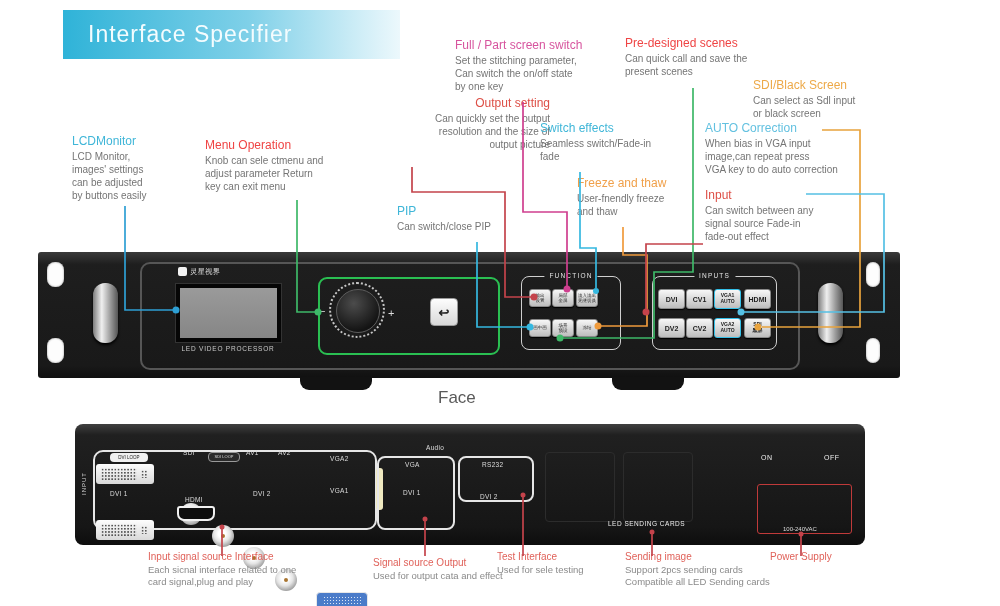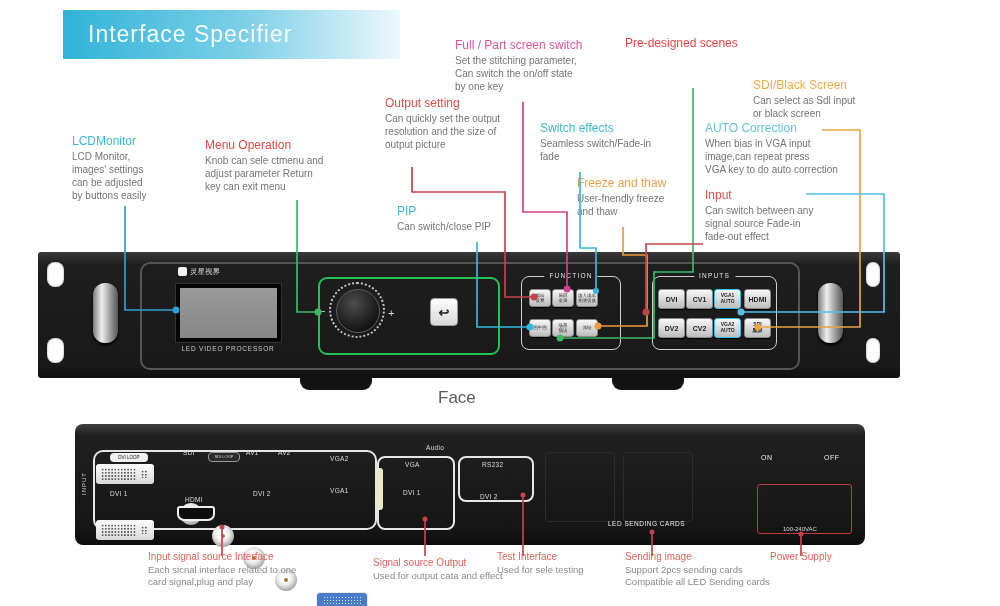--- a/index.html
+++ b/index.html
@@ -96,21 +96,21 @@
   <div class="abs" style="left:205px;top:138px;width:150px;">
     <div class="c-head h-green">Menu Operation</div>
     <div class="c-body">Knob can sele ctmenu and
 adjust parameter Return
 key can exit menu</div>
   </div>
   <div class="abs" style="left:397px;top:204px;width:130px;">
     <div class="c-head h-cyan">PIP</div>
     <div class="c-body">Can switch/close PIP</div>
   </div>
-  <div class="abs" style="left:385px;top:96px;width:140px;">
+  <div class="abs" style="left:410px;top:96px;width:140px;text-align:right;">
     <div class="c-head h-red">Output setting</div>
     <div class="c-body">Can quickly set the output
 resolution and the size of
 output picture</div>
   </div>
   <div class="abs" style="left:455px;top:38px;width:180px;">
     <div class="c-head h-pink">Full / Part screen switch</div>
     <div class="c-body">Set the stitching parameter,
 Can switch the on/off state
 by one key</div>
@@ -120,20 +120,22 @@
     <div class="c-body">Seamless switch/Fade-in
 fade</div>
   </div>
   <div class="abs" style="left:577px;top:176px;width:115px;">
     <div class="c-head h-orange">Freeze and thaw</div>
     <div class="c-body">User-fnendly freeze
 and thaw</div>
   </div>
   <div class="abs" style="left:625px;top:36px;width:150px;">
     <div class="c-head h-green">Pre-designed scenes</div>
+    <div class="c-body">Can quick call and save the
+present scenes</div>
   </div>
   <div class="abs" style="left:753px;top:78px;width:130px;">
     <div class="c-head h-orange2">SDI/Black Screen</div>
     <div class="c-body">Can select as Sdl input
 or black screen</div>
   </div>
   <div class="abs" style="left:705px;top:121px;width:175px;">
     <div class="c-head h-ltblue">AUTO Correction</div>
     <div class="c-body">When bias in VGA input
 image,can repeat press

